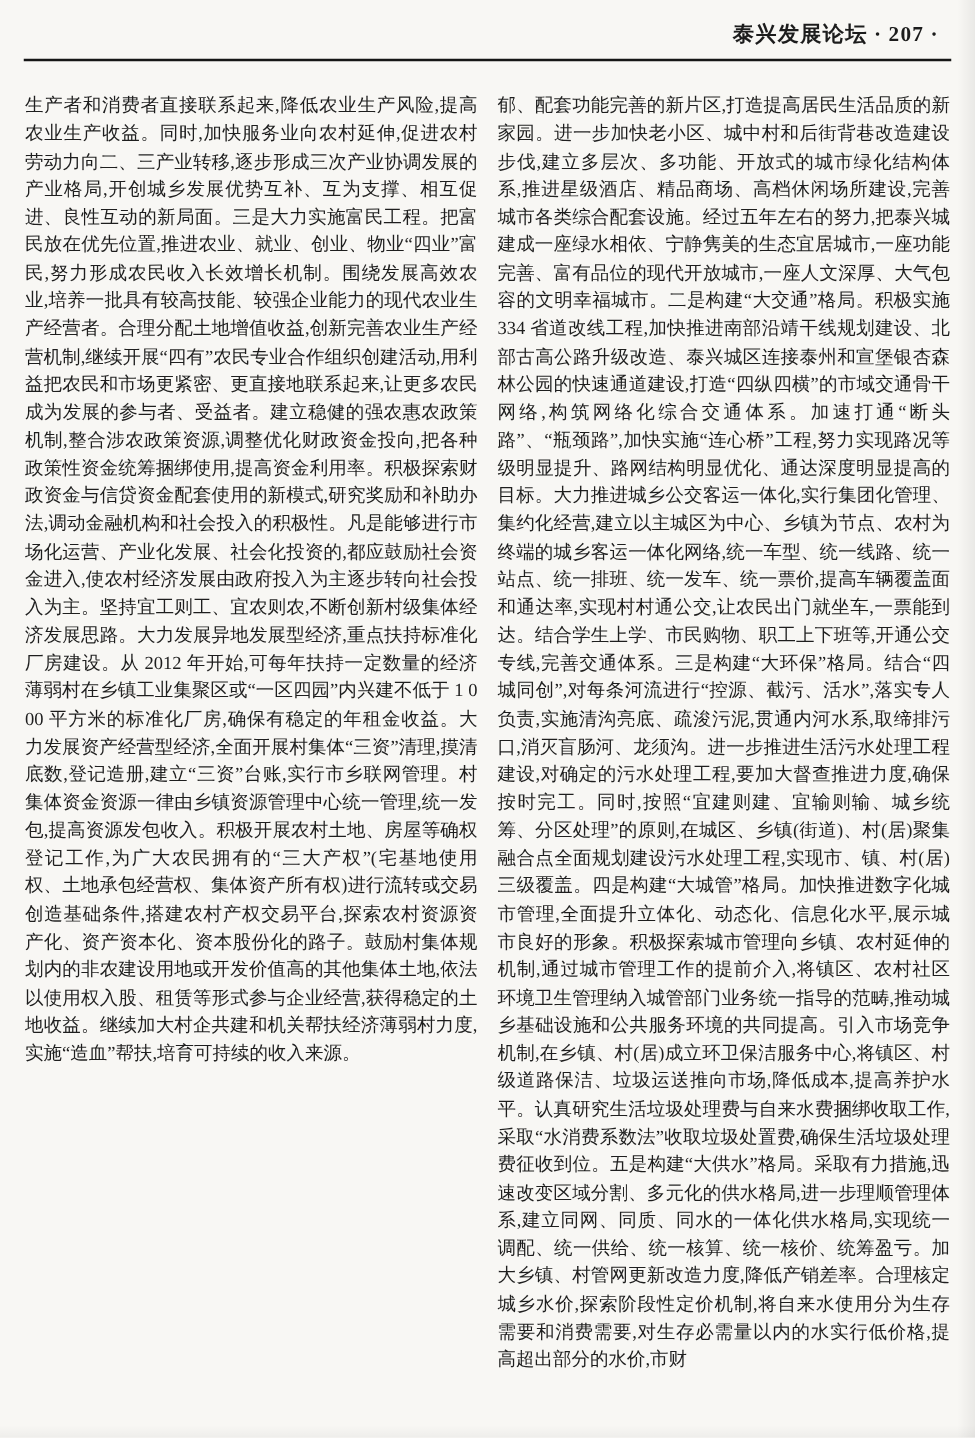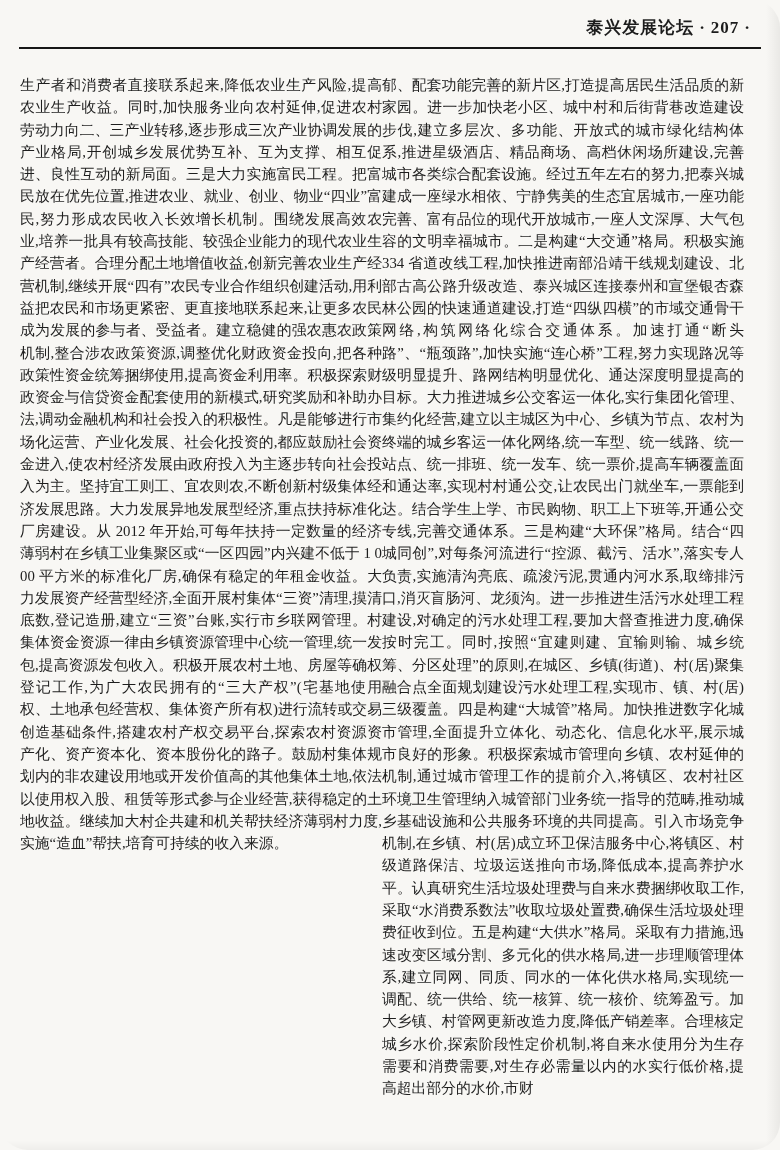--- a/index.html
+++ b/index.html
@@ -14,21 +14,20 @@
     font-family: "Liberation Serif", "DejaVu Serif", serif;
     overflow: hidden;
   }
   .page {
     position: absolute;
     inset: 0;
     background:
       linear-gradient(to left, rgba(0,0,0,0.06), rgba(0,0,0,0) 14px),
       linear-gradient(to top, rgba(0,0,0,0.04), rgba(0,0,0,0) 10px),
       #f8f7f4;
-    border-radius: 28px;
   }
   .running-head {
     position: absolute;
     top: 16px;
     right: 24px;
     font-size: 17px;
     font-weight: bold;
     color: #1c1c1c;
     letter-spacing: 1px;
     white-space: nowrap;
@@ -45,20 +44,21 @@
     height: 2px;
     background: #161616;
   }
   .columns {
     position: absolute;
     top: 74px;
     left: 20px;
     right: 20px;
     bottom: 26px;
     display: flex;
+    gap: 16px;
   }
   .col {
     width: 362px;
     height: 1050px;
     overflow: hidden;
     flex: 0 0 362px;
   }
   .col p {
     margin: 0;
     font-size: 14.8px;

